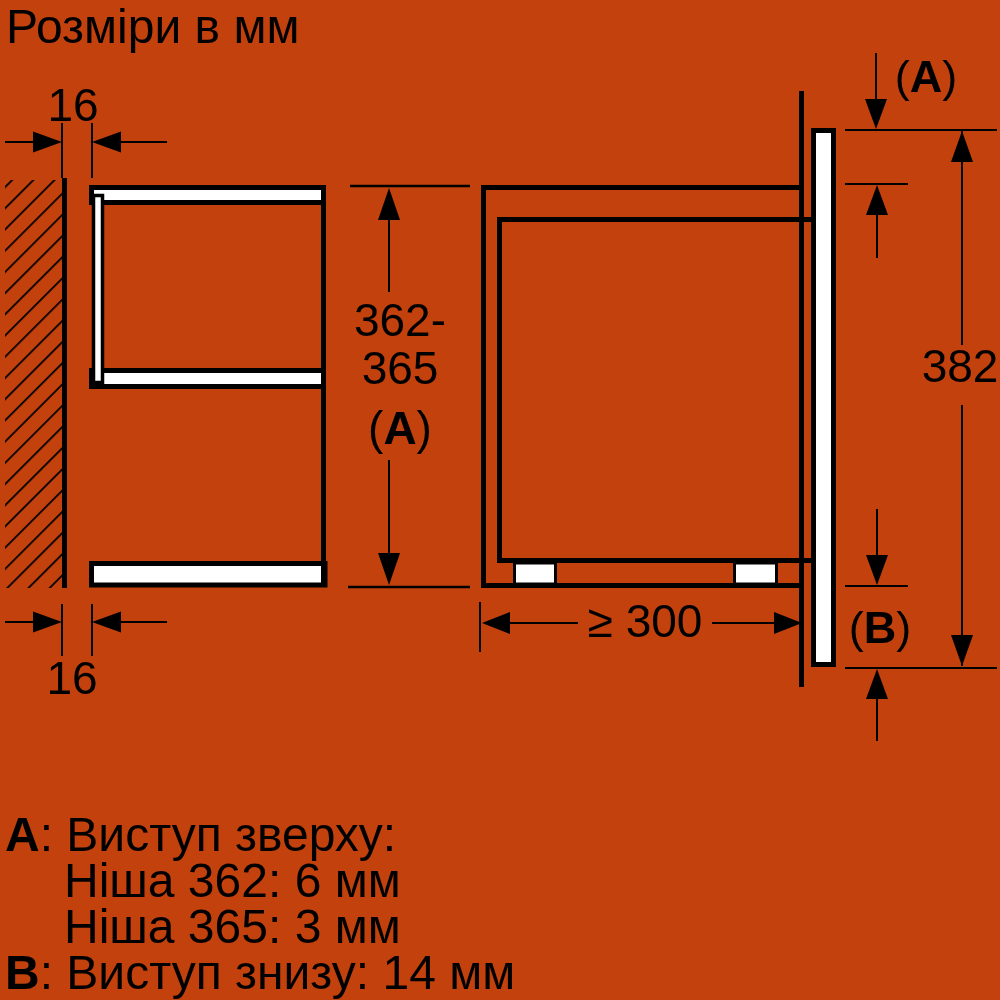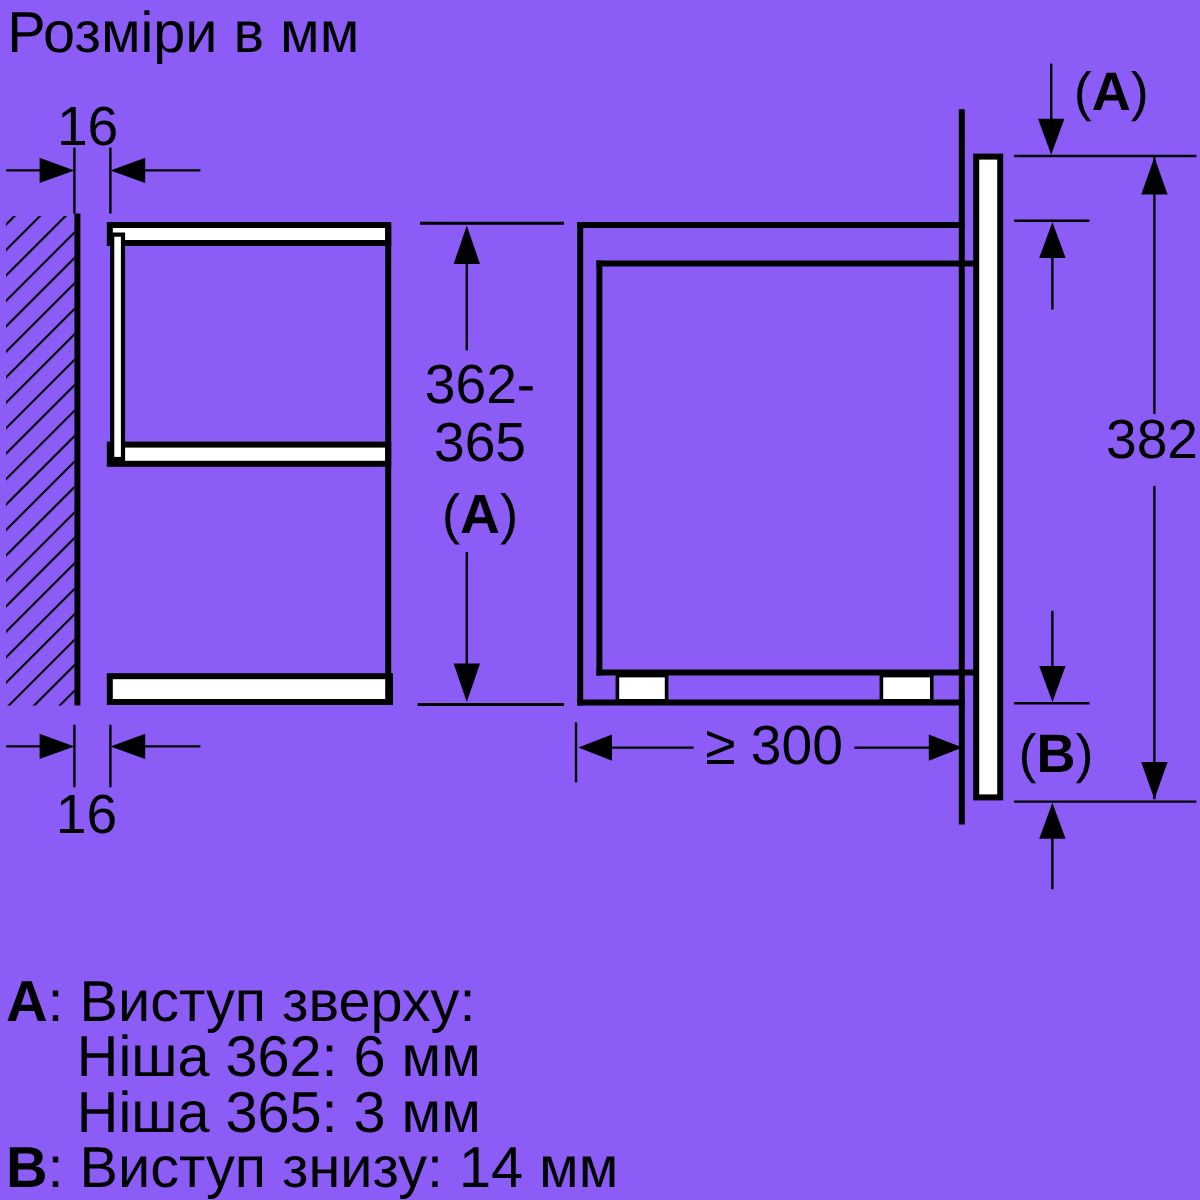--- a/index.html
+++ b/index.html
@@ -1,20 +1,20 @@
 <!DOCTYPE html>
 <html><head>
 <meta charset="utf-8">
 <style>
   html, body { margin: 0; padding: 0; background: #ffffff; }
   .canvas {
     position: relative;
     width: 1000px;
     height: 1000px;
-    background: #8b5cf6;
+    background: #c2410c;
     font-family: "Liberation Sans", sans-serif;
   }
   svg { display: block; }
   text {
     font-family: "Liberation Sans", sans-serif;
     fill: #000000;
   }
   .t-title   { font-size: 48px; }
   .t-dim     { font-size: 46px; }
   .t-dim-sm  { font-size: 45px; }

